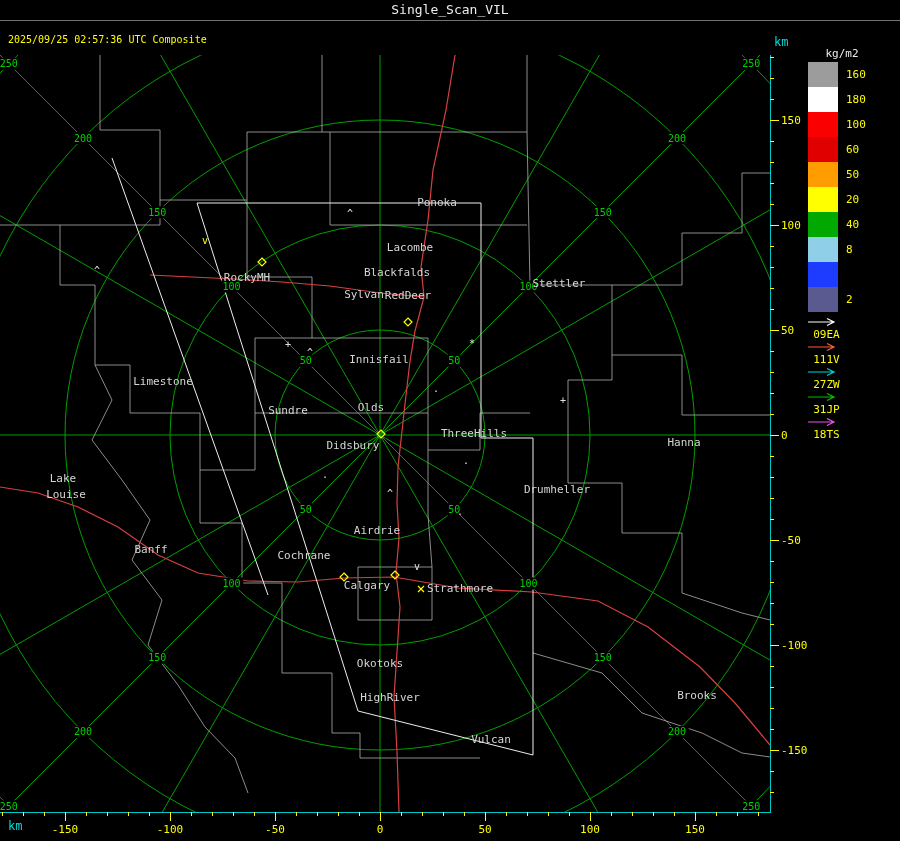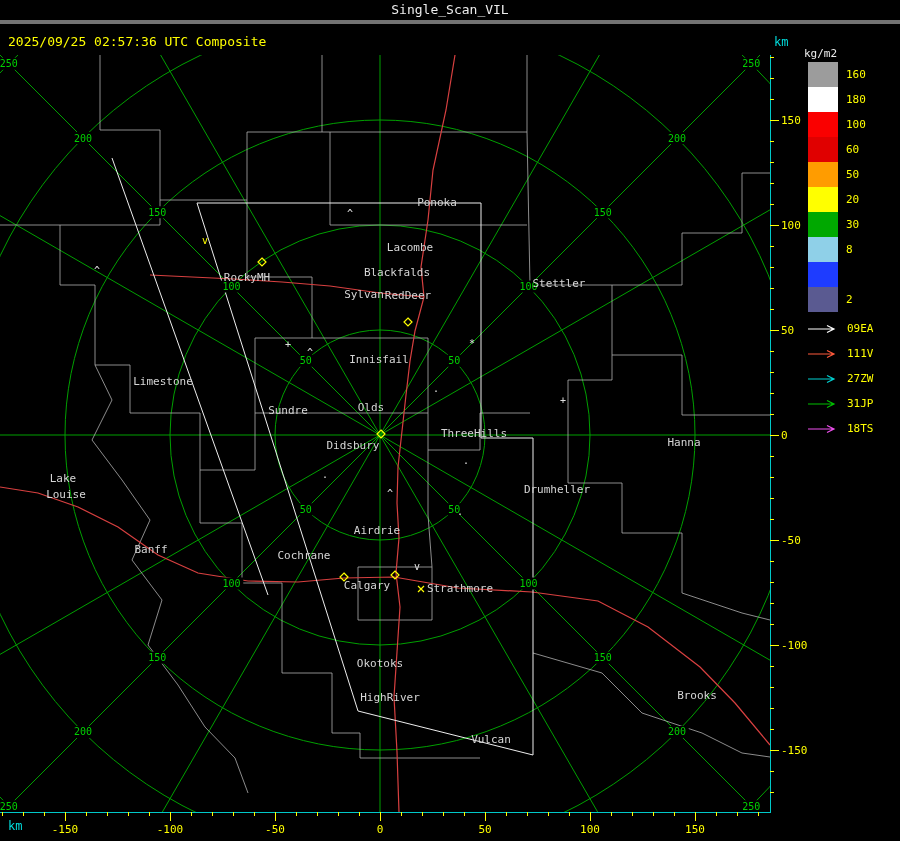--- a/index.html
+++ b/index.html
@@ -1,33 +1,33 @@
 <!DOCTYPE html>
 <html><head>
 <meta charset="utf-8">
 <style>
   html,body{margin:0;padding:0;background:#000;}
   #app{position:relative;width:900px;height:841px;background:#000;overflow:hidden;
        font-family:"DejaVu Sans Mono",monospace;}
   .titlebar{position:absolute;top:0;left:0;width:900px;height:20px;
-            border-bottom:4px solid #737373;text-align:center;color:#ececec;
+            border-bottom:1px solid #737373;text-align:center;color:#ececec;
             font-size:13px;line-height:19px;}
-  .timestamp{position:absolute;top:34px;left:8px;color:#ffff00;font-size:13px;}
+  .timestamp{position:absolute;top:34px;left:8px;color:#ffff00;font-size:10px;}
   .vunit{position:absolute;top:35px;left:774px;color:#00dcdc;font-size:12px;}
   .hunit{position:absolute;top:819px;left:8px;color:#00dcdc;font-size:12px;}
   #map-svg{position:absolute;top:55px;left:0;}
   #map-svg text{font-family:"DejaVu Sans Mono",monospace;}
-  .cbunit{position:absolute;top:47px;left:804px;width:76px;text-align:left;
+  .cbunit{position:absolute;top:47px;left:804px;width:76px;text-align:center;
           color:#ececec;font-size:11px;}
   #colorbar{position:absolute;top:62px;left:808px;}
   .cb-row{display:flex;align-items:center;height:25px;}
   .cb-sw{width:30px;height:25px;}
   .cb-lb{margin-left:8px;color:#ffff00;font-size:11px;min-width:26px;}
   #legend{position:absolute;top:316px;left:806px;}
-  .lg-row{display:flex;align-items:center;height:25px;}
+  .lg-row{display:flex;align-items:center;height:25px;flex-direction:column;}
   .lg-row span{margin-left:7px;color:#ffff00;font-size:11px;}
 </style>
 </head>
 <body>
 
 <div id="app">
   <div class="titlebar">
     <span>Single_Scan_VIL</span>
   </div>
   <div class="timestamp">2025/09/25 02:57:36 UTC Composite</div>
@@ -290,21 +290,21 @@
       <div class="cb-row">
         <div class="cb-sw" style="background: rgb(255, 156, 0);"></div>
         <div class="cb-lb">50</div>
       </div>
       <div class="cb-row">
         <div class="cb-sw" style="background: rgb(255, 255, 0);"></div>
         <div class="cb-lb">20</div>
       </div>
       <div class="cb-row">
         <div class="cb-sw" style="background: rgb(0, 168, 0);"></div>
-        <div class="cb-lb">30</div>
+        <div class="cb-lb">40</div>
       </div>
       <div class="cb-row">
         <div class="cb-sw" style="background: rgb(143, 208, 232);"></div>
         <div class="cb-lb">8</div>
       </div>
       <div class="cb-row">
         <div class="cb-sw" style="background: rgb(30, 60, 255);"></div>
         <div class="cb-lb"></div>
       </div>
       <div class="cb-row">

